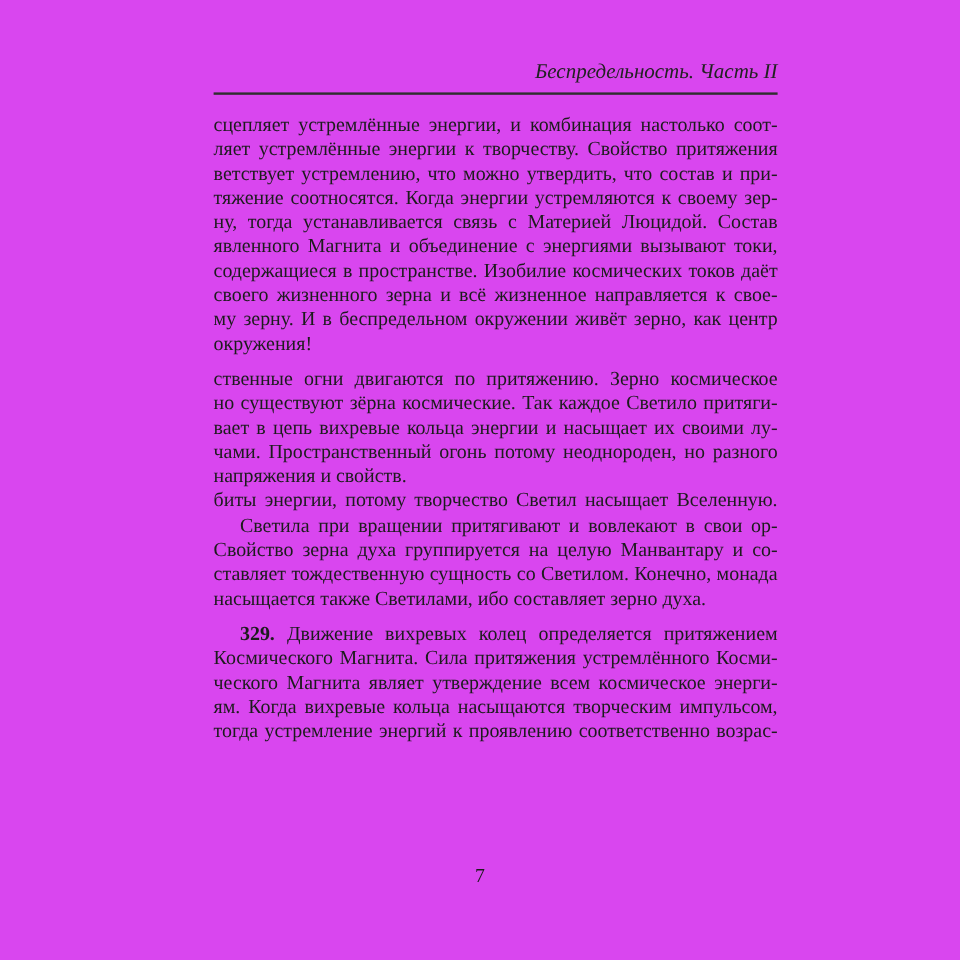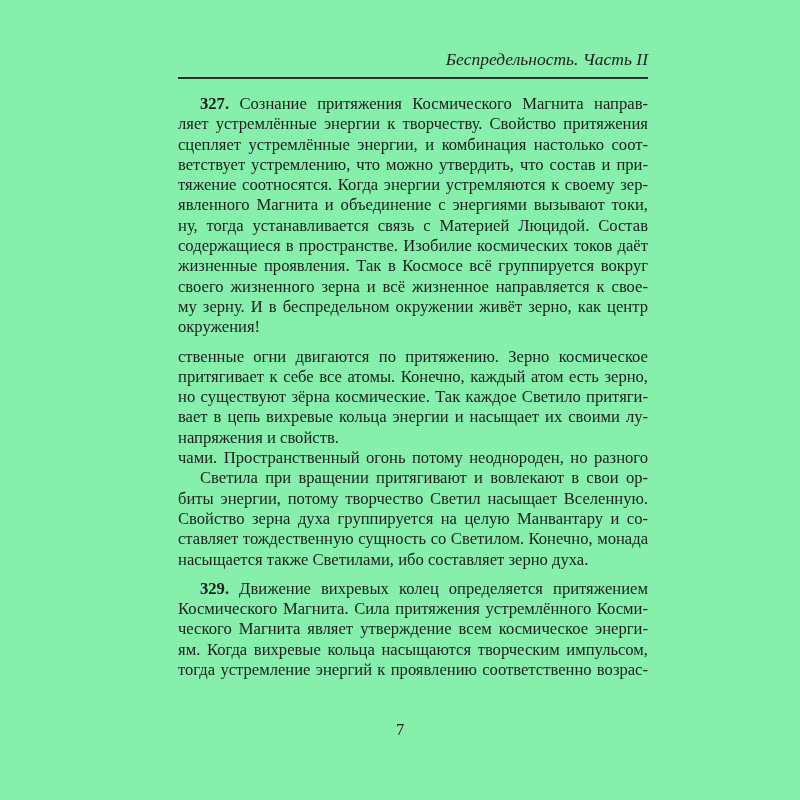--- a/index.html
+++ b/index.html
@@ -4,21 +4,21 @@
 <style>
   html, body {
     margin: 0;
     padding: 0;
     background: #ffffff;
   }
   .page {
     position: relative;
     width: 800px;
     height: 800px;
-    background: #86efac;
+    background: #d946ef;
     overflow: hidden;
     font-family: "Liberation Serif", "DejaVu Serif", serif;
     color: #1c1c1c;
   }
   .column {
     position: absolute;
     left: 178px;
     top: 0;
     width: 470px;
   }
@@ -71,44 +71,41 @@
 </style>
 </head>
 <body>
 
 <div class="page">
   <div class="column">
     <div class="running-head">Беспредельность. Часть II</div>
     <div class="head-rule"></div>
     <div class="page-body">
         <div class="para">
-          <div class="line first"><span class="para-number">327.</span> Сознание притяжения Космического Магнита направ-</div>
+          <div class="line">сцепляет устремлённые энергии, и комбинация настолько соот-</div>
           <div class="line">ляет устремлённые энергии к творчеству. Свойство притяжения</div>
-          <div class="line">сцепляет устремлённые энергии, и комбинация настолько соот-</div>
           <div class="line">ветствует устремлению, что можно утвердить, что состав и при-</div>
           <div class="line">тяжение соотносятся. Когда энергии устремляются к своему зер-</div>
+          <div class="line">ну, тогда устанавливается связь с Материей Люцидой. Состав</div>
           <div class="line">явленного Магнита и объединение с энергиями вызывают токи,</div>
-          <div class="line">ну, тогда устанавливается связь с Материей Люцидой. Состав</div>
           <div class="line">содержащиеся в пространстве. Изобилие космических токов даёт</div>
-          <div class="line">жизненные проявления. Так в Космосе всё группируется вокруг</div>
           <div class="line">своего жизненного зерна и всё жизненное направляется к свое-</div>
           <div class="line">му зерну. И в беспредельном окружении живёт зерно, как центр</div>
           <div class="line last">окружения!</div>
         </div>
         <div class="para spaced">
           <div class="line">ственные огни двигаются по притяжению. Зерно космическое</div>
-          <div class="line">притягивает к себе все атомы. Конечно, каждый атом есть зерно,</div>
           <div class="line">но существуют зёрна космические. Так каждое Светило притяги-</div>
           <div class="line">вает в цепь вихревые кольца энергии и насыщает их своими лу-</div>
+          <div class="line">чами. Пространственный огонь потому неоднороден, но разного</div>
           <div class="line last">напряжения и свойств.</div>
-          <div class="line">чами. Пространственный огонь потому неоднороден, но разного</div>
         </div>
         <div class="para">
+          <div class="line">биты энергии, потому творчество Светил насыщает Вселенную.</div>
           <div class="line first">Светила при вращении притягивают и вовлекают в свои ор-</div>
-          <div class="line">биты энергии, потому творчество Светил насыщает Вселенную.</div>
           <div class="line">Свойство зерна духа группируется на целую Манвантару и со-</div>
           <div class="line">ставляет тождественную сущность со Светилом. Конечно, монада</div>
           <div class="line last">насыщается также Светилами, ибо составляет зерно духа.</div>
         </div>
         <div class="para spaced">
           <div class="line first"><span class="para-number">329.</span> Движение вихревых колец определяется притяжением</div>
           <div class="line">Космического Магнита. Сила притяжения устремлённого Косми-</div>
           <div class="line">ческого Магнита являет утверждение всем космическое энерги-</div>
           <div class="line">ям. Когда вихревые кольца насыщаются творческим импульсом,</div>
           <div class="line">тогда устремление энергий к проявлению соответственно возрас-</div>

